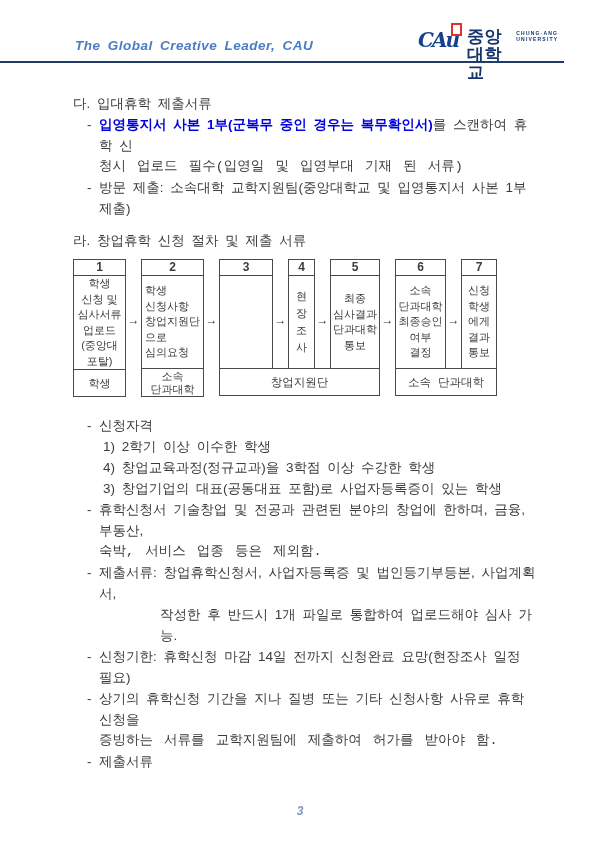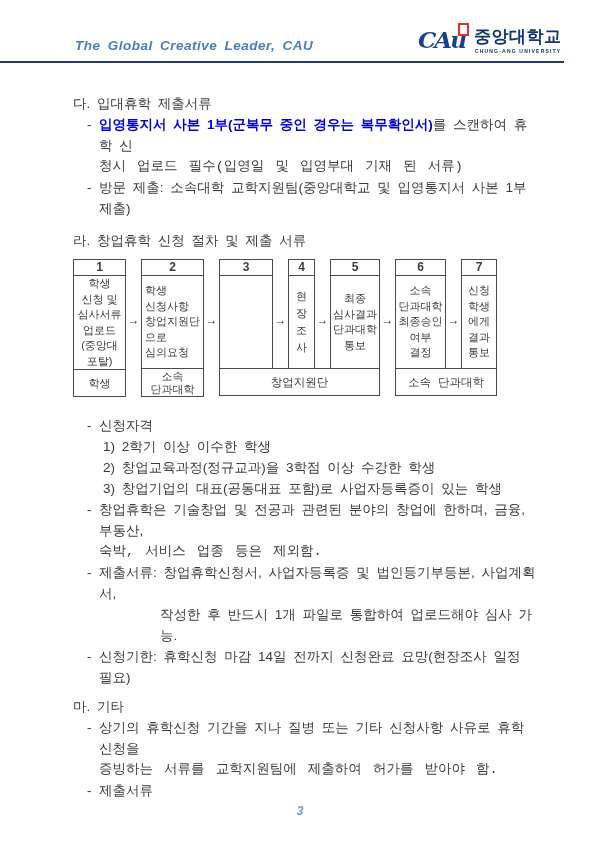--- a/index.html
+++ b/index.html
@@ -9,24 +9,24 @@
   }
   
   .slogan {
     position:absolute; left:75px; top:38px;
     font-style:italic; font-weight:bold; font-size:13.5px;
     letter-spacing:0.5px; word-spacing:3px; color:#4a7cc2;
   }
   .logo { position:absolute; left:418px; top:25px; display:flex; align-items:flex-start; }
   .logo-script {
     font-family:"DejaVu Serif", serif; font-style:italic; font-weight:bold;
-    font-size:23px; line-height:30px; letter-spacing:-2px; color:#17418e; position:relative;
+    font-size:20px; line-height:30px; letter-spacing:-2px; color:#17418e; position:relative;
   }
   .logo-square { position:absolute; width:7px; height:9px; border:2px solid #e0312e; right:-4px; top:-2px; }
-  .logo-text { display:flex; flex-direction:column; margin-left:9px; margin-top:3px; }
+  .logo-text { display:flex; flex-direction:row; margin-left:9px; margin-top:3px; }
   .logo-kr { font-weight:bold; font-size:17px; line-height:18px; color:#14356e; letter-spacing:0.5px; }
   .logo-en { font-size:5px; font-weight:bold; color:#14356e; letter-spacing:1.2px; margin-top:2px; margin-left:1px; }
   .header-line { position:absolute; left:0; top:61px; width:582px; height:2px; background:#203a69; }
   .corner-triangle { position:absolute; left:570px; top:15px; }
   
   .content {
     position:absolute; left:73px; top:93px; width:467px;
     font-size:13.5px; line-height:21px; word-spacing:3px;
   }
   .sec-gap  { margin-top:11px; }
@@ -167,38 +167,37 @@
         </div>
         <div class="fgfoot">소속 단과대학</div>
       </div>
     </div>
 
     <div class="brow">
       <span class="dash">-</span>
       <div class="btext">신청자격</div>
     </div>
     <div class="nline">1) 2학기 이상 이수한 학생</div>
-    <div class="nline">2) 창업교육과정(정규교과)을 3학점 이상 수강한 학생</div>
+    <div class="nline">4) 창업교육과정(정규교과)을 3학점 이상 수강한 학생</div>
     <div class="nline">3) 창업기업의 대표(공동대표 포함)로 사업자등록증이 있는 학생</div>
     <div class="brow">
       <span class="dash">-</span>
-      <div class="btext">창업휴학은 기술창업 및 전공과 관련된 분야의 창업에 한하며, 금융, 부동산,</div>
+      <div class="btext">휴학신청서 기술창업 및 전공과 관련된 분야의 창업에 한하며, 금융, 부동산,</div>
     </div>
     <div class="cline">숙박, 서비스 업종 등은 제외함.</div>
     <div class="brow">
       <span class="dash">-</span>
       <div class="btext">제출서류: 창업휴학신청서, 사업자등록증 및 법인등기부등본, 사업계획서,</div>
     </div>
     <div class="hline">작성한 후 반드시 1개 파일로 통합하여 업로드해야 심사 가능.</div>
     <div class="brow">
       <span class="dash">-</span>
       <div class="btext">신청기한: 휴학신청 마감 14일 전까지 신청완료 요망(현장조사 일정 필요)</div>
     </div>
 
-    <div class="sec-title sec-gap2">마. 기타</div>
     <div class="brow">
       <span class="dash">-</span>
       <div class="btext">상기의 휴학신청 기간을 지나 질병 또는 기타 신청사항 사유로 휴학 신청을</div>
     </div>
     <div class="cline">증빙하는 서류를 교학지원팀에 제출하여 허가를 받아야 함.</div>
     <div class="brow">
       <span class="dash">-</span>
       <div class="btext">제출서류</div>
     </div>
 

